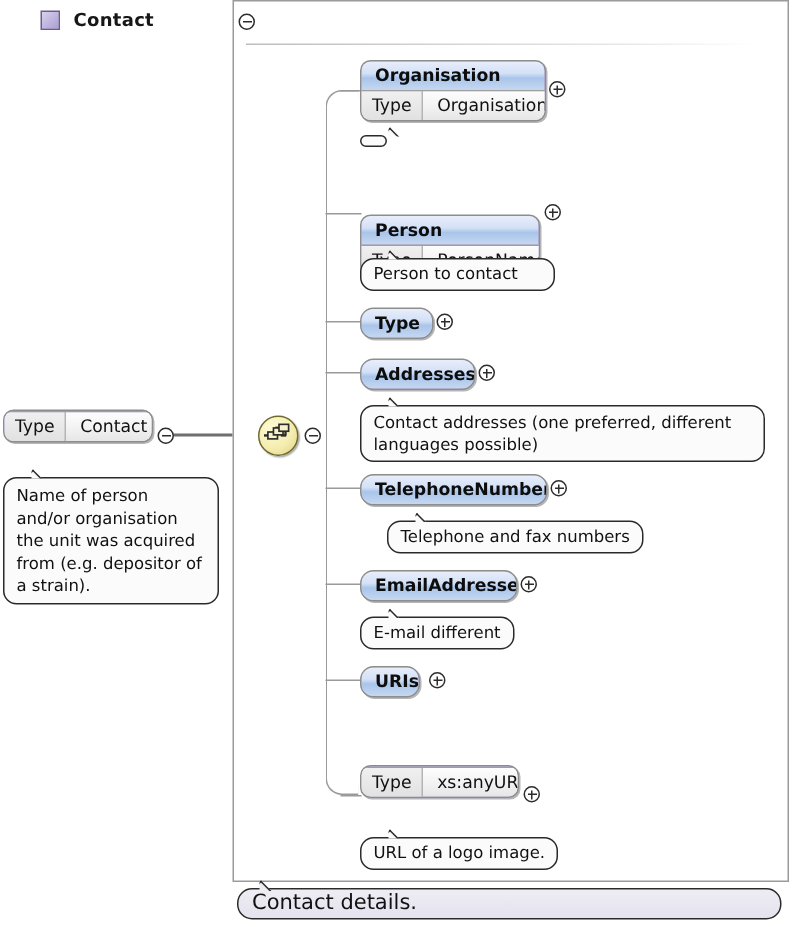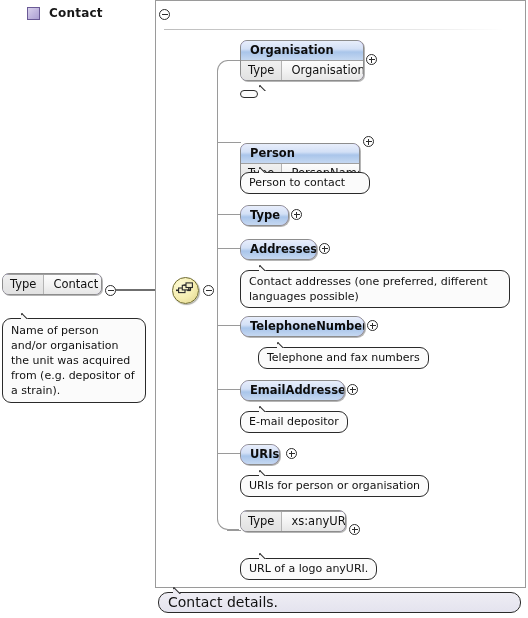--- a/index.html
+++ b/index.html
@@ -247,46 +247,40 @@
   </div>
 
   <div class="elem simple" style="left:240px;top:380px;width:105px;">
     <span class="name">EmailAddresses</span>
   </div>
   <div class="cir plus" style="left:347px;top:384px;"></div>
   <div class="anno" style="left:240px;top:411px;">
     <span class="tick">
         <i></i>
       </span>
-    <span>E-mail depositor</span>
+    <span>E-mail different</span>
   </div>
 
   <div class="elem simple" style="left:240px;top:444px;width:40px;">
     <span class="name">URIs</span>
   </div>
   <div class="cir plus" style="left:286px;top:448px;"></div>
-  <div class="anno" style="left:240px;top:475px;">
-    <span class="tick">
-        <i></i>
-      </span>
-    <span>URIs for person or organisation</span>
-  </div>
 
   <div class="elem" style="left:240px;top:510px;width:106px;">
     <div class="typerow">
       <span class="k">Type</span>
       <span class="v">xs:anyURI</span>
     </div>
   </div>
   <div class="cir plus" style="left:349px;top:524px;"></div>
   <div class="anno" style="left:240px;top:558px;">
     <span class="tick">
         <i></i>
       </span>
-    <span>URL of a logo anyURI.</span>
+    <span>URL of a logo image.</span>
   </div>
 
   <div class="docbar">
     <span class="tick">
         <i></i>
       </span>
     <span>Contact details.</span>
   </div>
 
 </div>

